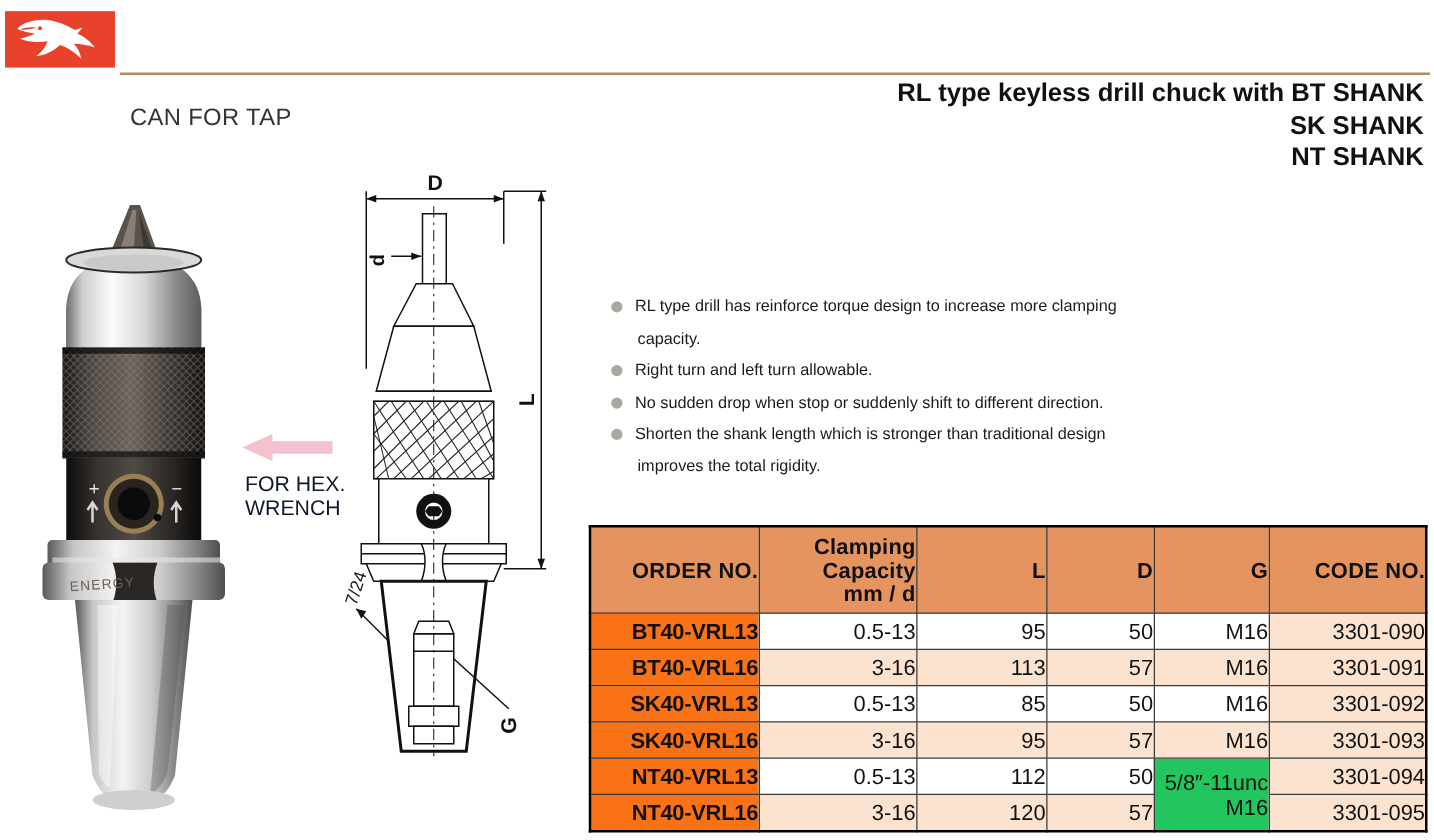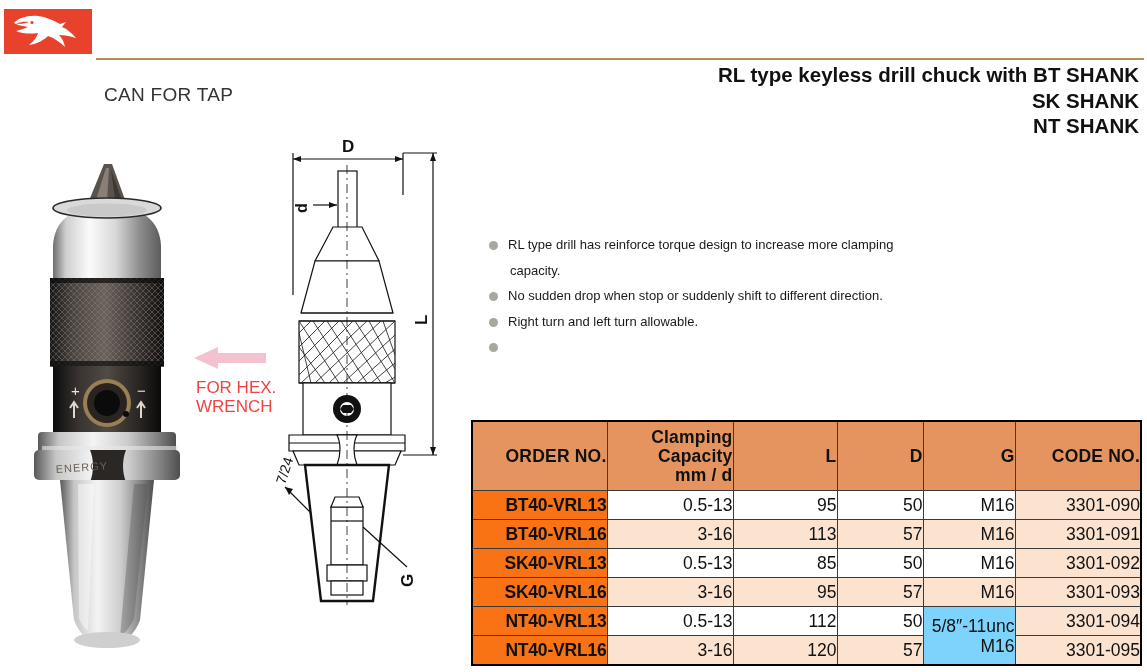--- a/index.html
+++ b/index.html
@@ -53,21 +53,21 @@
   .photo svg{display:block;}
 
   
   .drawing{position:absolute;left:255px;top:135px;width:210px;height:537px;}
   .drawing svg{display:block;}
 
   
   .hexarrow{position:absolute;left:192px;top:345px;width:76px;height:26px;}
   .hexlabel{
     position:absolute;left:196px;top:378px;
-    font-size:17px;line-height:19px;color:#ef4444;
+    font-size:17px;line-height:19px;color:#0f172a;
   }
 
   
   .tbl-wrap{position:absolute;left:471px;top:420px;width:669px;}
   table.spec{
     border-collapse:collapse;width:669px;
     table-layout:fixed;background:#fff;
     border:2.5px solid #000;
   }
   table.spec th,table.spec td{
@@ -77,21 +77,21 @@
   }
   table.spec thead th{
     background:#e6945f;font-weight:bold;font-size:17.5px;
     height:68px;line-height:19px;letter-spacing:0.2px;
   }
   table.spec tbody td{height:28px;line-height:20px;}
   td.order{background:#f97316;font-weight:bold;font-size:18px;letter-spacing:-0.2px;}
   td.code{background:#fbe3d0;font-size:17.5px;}
   tr.odd td.mid{background:#ffffff;}
   tr.even td.mid{background:#fbe3d0;margin-left:48px;}
-  td.gmerge{background:#7dd3fc;font-size:15.5px;line-height:21px;}
+  td.gmerge{background:#22c55e;font-size:15.5px;line-height:21px;}
   td.gmerge .l2{font-size:17.5px;}
   .col-order{width:135px;}
   .col-clamp{width:126px;}
   .col-l{width:104px;}
   .col-d{width:86px;}
   .col-g{width:92px;}
   .col-code{width:126px;}
 </style>
 </head>
 <body>
@@ -120,28 +120,30 @@
   </div>
 
   <div class="bullets">
     <div class="bullet">
       <span class="dot"></span>
       <span>RL type drill has reinforce torque design to increase more clamping</span>
       <span class="cont">capacity.</span>
     </div>
     <div class="bullet">
       <span class="dot"></span>
+      <span>Right turn and left turn allowable.</span>
+    </div>
+    <div class="bullet">
+      <span class="dot"></span>
       <span>No sudden drop when stop or suddenly shift to different direction.</span>
     </div>
     <div class="bullet">
       <span class="dot"></span>
-      <span>Right turn and left turn allowable.</span>
-    </div>
-    <div class="bullet">
-      <span class="dot"></span>
+      <span>Shorten the shank length which is stronger than traditional design</span>
+      <span class="cont">improves the total rigidity.</span>
     </div>
   </div>
 
   <div class="photo">
     <svg viewBox="0 0 215 520" xmlns="http://www.w3.org/2000/svg">
       <defs>
         <linearGradient id="chrome" x1="0" y1="0" x2="1" y2="0">
           <stop offset="0%" stop-color="#6e6e6e"></stop>
             <stop offset="12%" stop-color="#cfcfcf"></stop>
           <stop offset="34%" stop-color="#fbfbfb"></stop>

